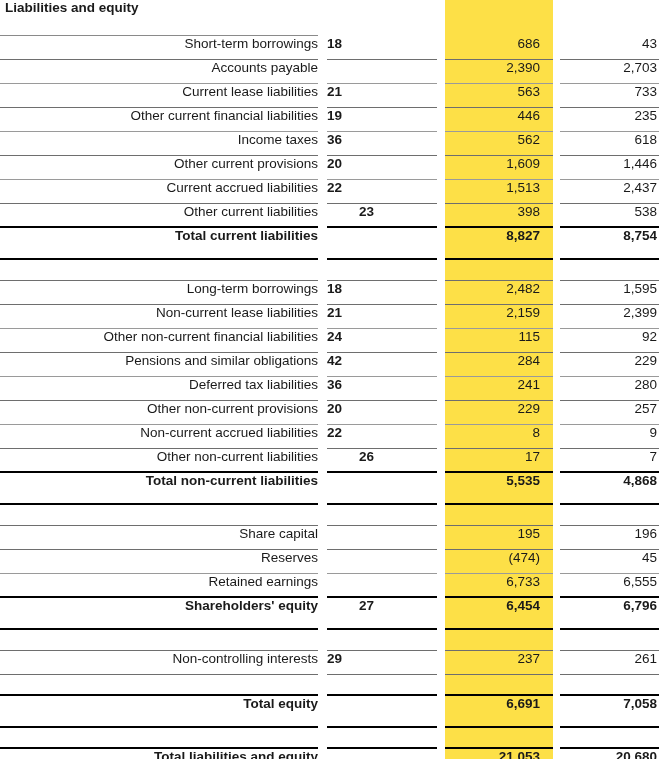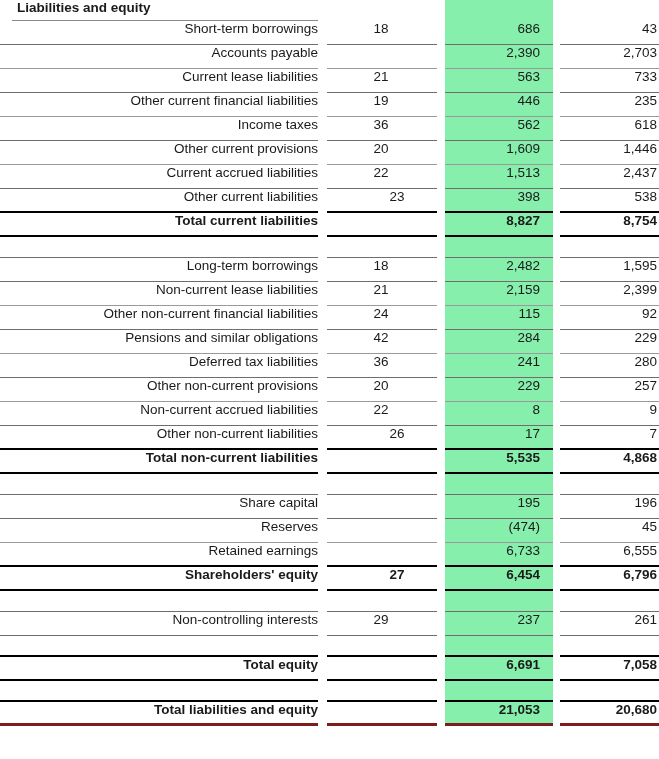--- a/index.html
+++ b/index.html
@@ -46,32 +46,32 @@
   
   .cell {
     box-sizing: border-box;
     height: 100%;
     display: block;
     white-space: nowrap;
     overflow: hidden;
   }
 
   .lbl  { text-align: right;  padding-left: 5px; }
-  .num  { text-align: center; padding-right: 2px; }
+  .num  { text-align: left; padding-right: 2px; font-weight: bold; }
   .num-cur  { text-align: right; padding-right: 13px; }
   .num-prev { text-align: right; padding-right: 2px; }
 
   
-  td.shade { background: #86efac; }
+  td.shade { background: #fde047; }
 
   
   tr.r-item  td { height: 24px; }
-  tr.r-total td { height: 24px; font-weight: bold; margin-top: 35px; }
+  tr.r-total td { height: 32px; font-weight: bold; margin-top: 35px; }
   tr.r-spacer td { height: 21px; }
-  tr.r-head td { height: 21px; padding-left: 12px; }
+  tr.r-head td { height: 36px; }
 
   
   .rule-thin-bot  { border-bottom: 1px solid #6e6e6e; }
   .rule-dot-bot   { border-bottom: 1px solid #9a9a9a; }
   .rule-thick-bot { border-bottom: 2.5px solid #000000; padding-left: 32px; }
   .rule-red-bot   { border-bottom: 3px solid #7f1d1d; }
 
   .hdr-label {
     font-weight: bold;
     font-size: 13.5px;

